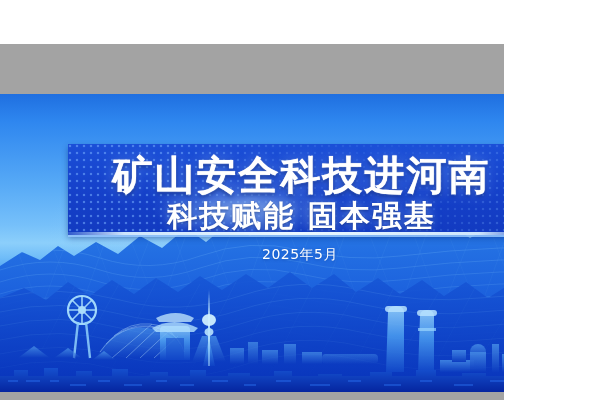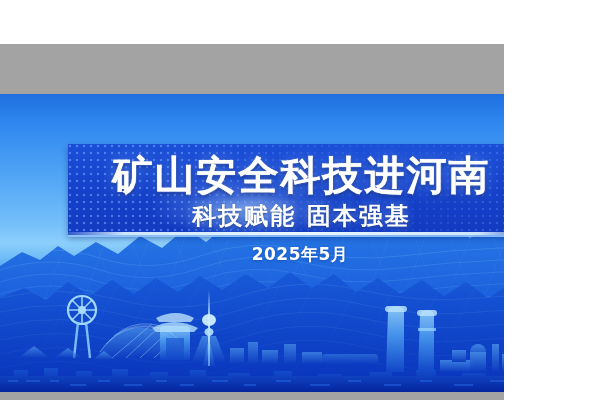--- a/index.html
+++ b/index.html
@@ -165,21 +165,21 @@
     text-shadow:
       0 0 1px rgba(255,255,255,0.9),
       0 2px 4px rgba(5,25,95,0.55),
       0 0 14px rgba(160,205,255,0.45);
   }
   .sub-title {
     position: absolute;
     left: 0; right: 0;
     top: 57px;
     text-align: center;
-    font-size: 24px;
+    font-size: 30px;
     line-height: 30px;
     font-weight: 700;
     color: #ffffff;
     letter-spacing: 2px;
     white-space: nowrap;
     text-shadow:
       0 1px 3px rgba(5,25,95,0.5),
       0 0 10px rgba(170,215,255,0.5);
   }
 
@@ -187,22 +187,22 @@
   .meta {
     position: absolute;
     left: 0; right: 0;
     top: 150px;
     text-align: center;
     pointer-events: none;
   }
   .meta-line {
     display: block;
     color: #ffffff;
-    font-size: 17px;
-    font-weight: 700;
+    font-size: 14px;
+    font-weight: 400;
     letter-spacing: 0.5px;
     line-height: 20px;
     text-shadow: 0 1px 3px rgba(10,60,150,0.55);
     white-space: nowrap;
   }
   .meta-line + .meta-line { margin-top: 3px; }
 </style>
 </head>
 <body>
 

